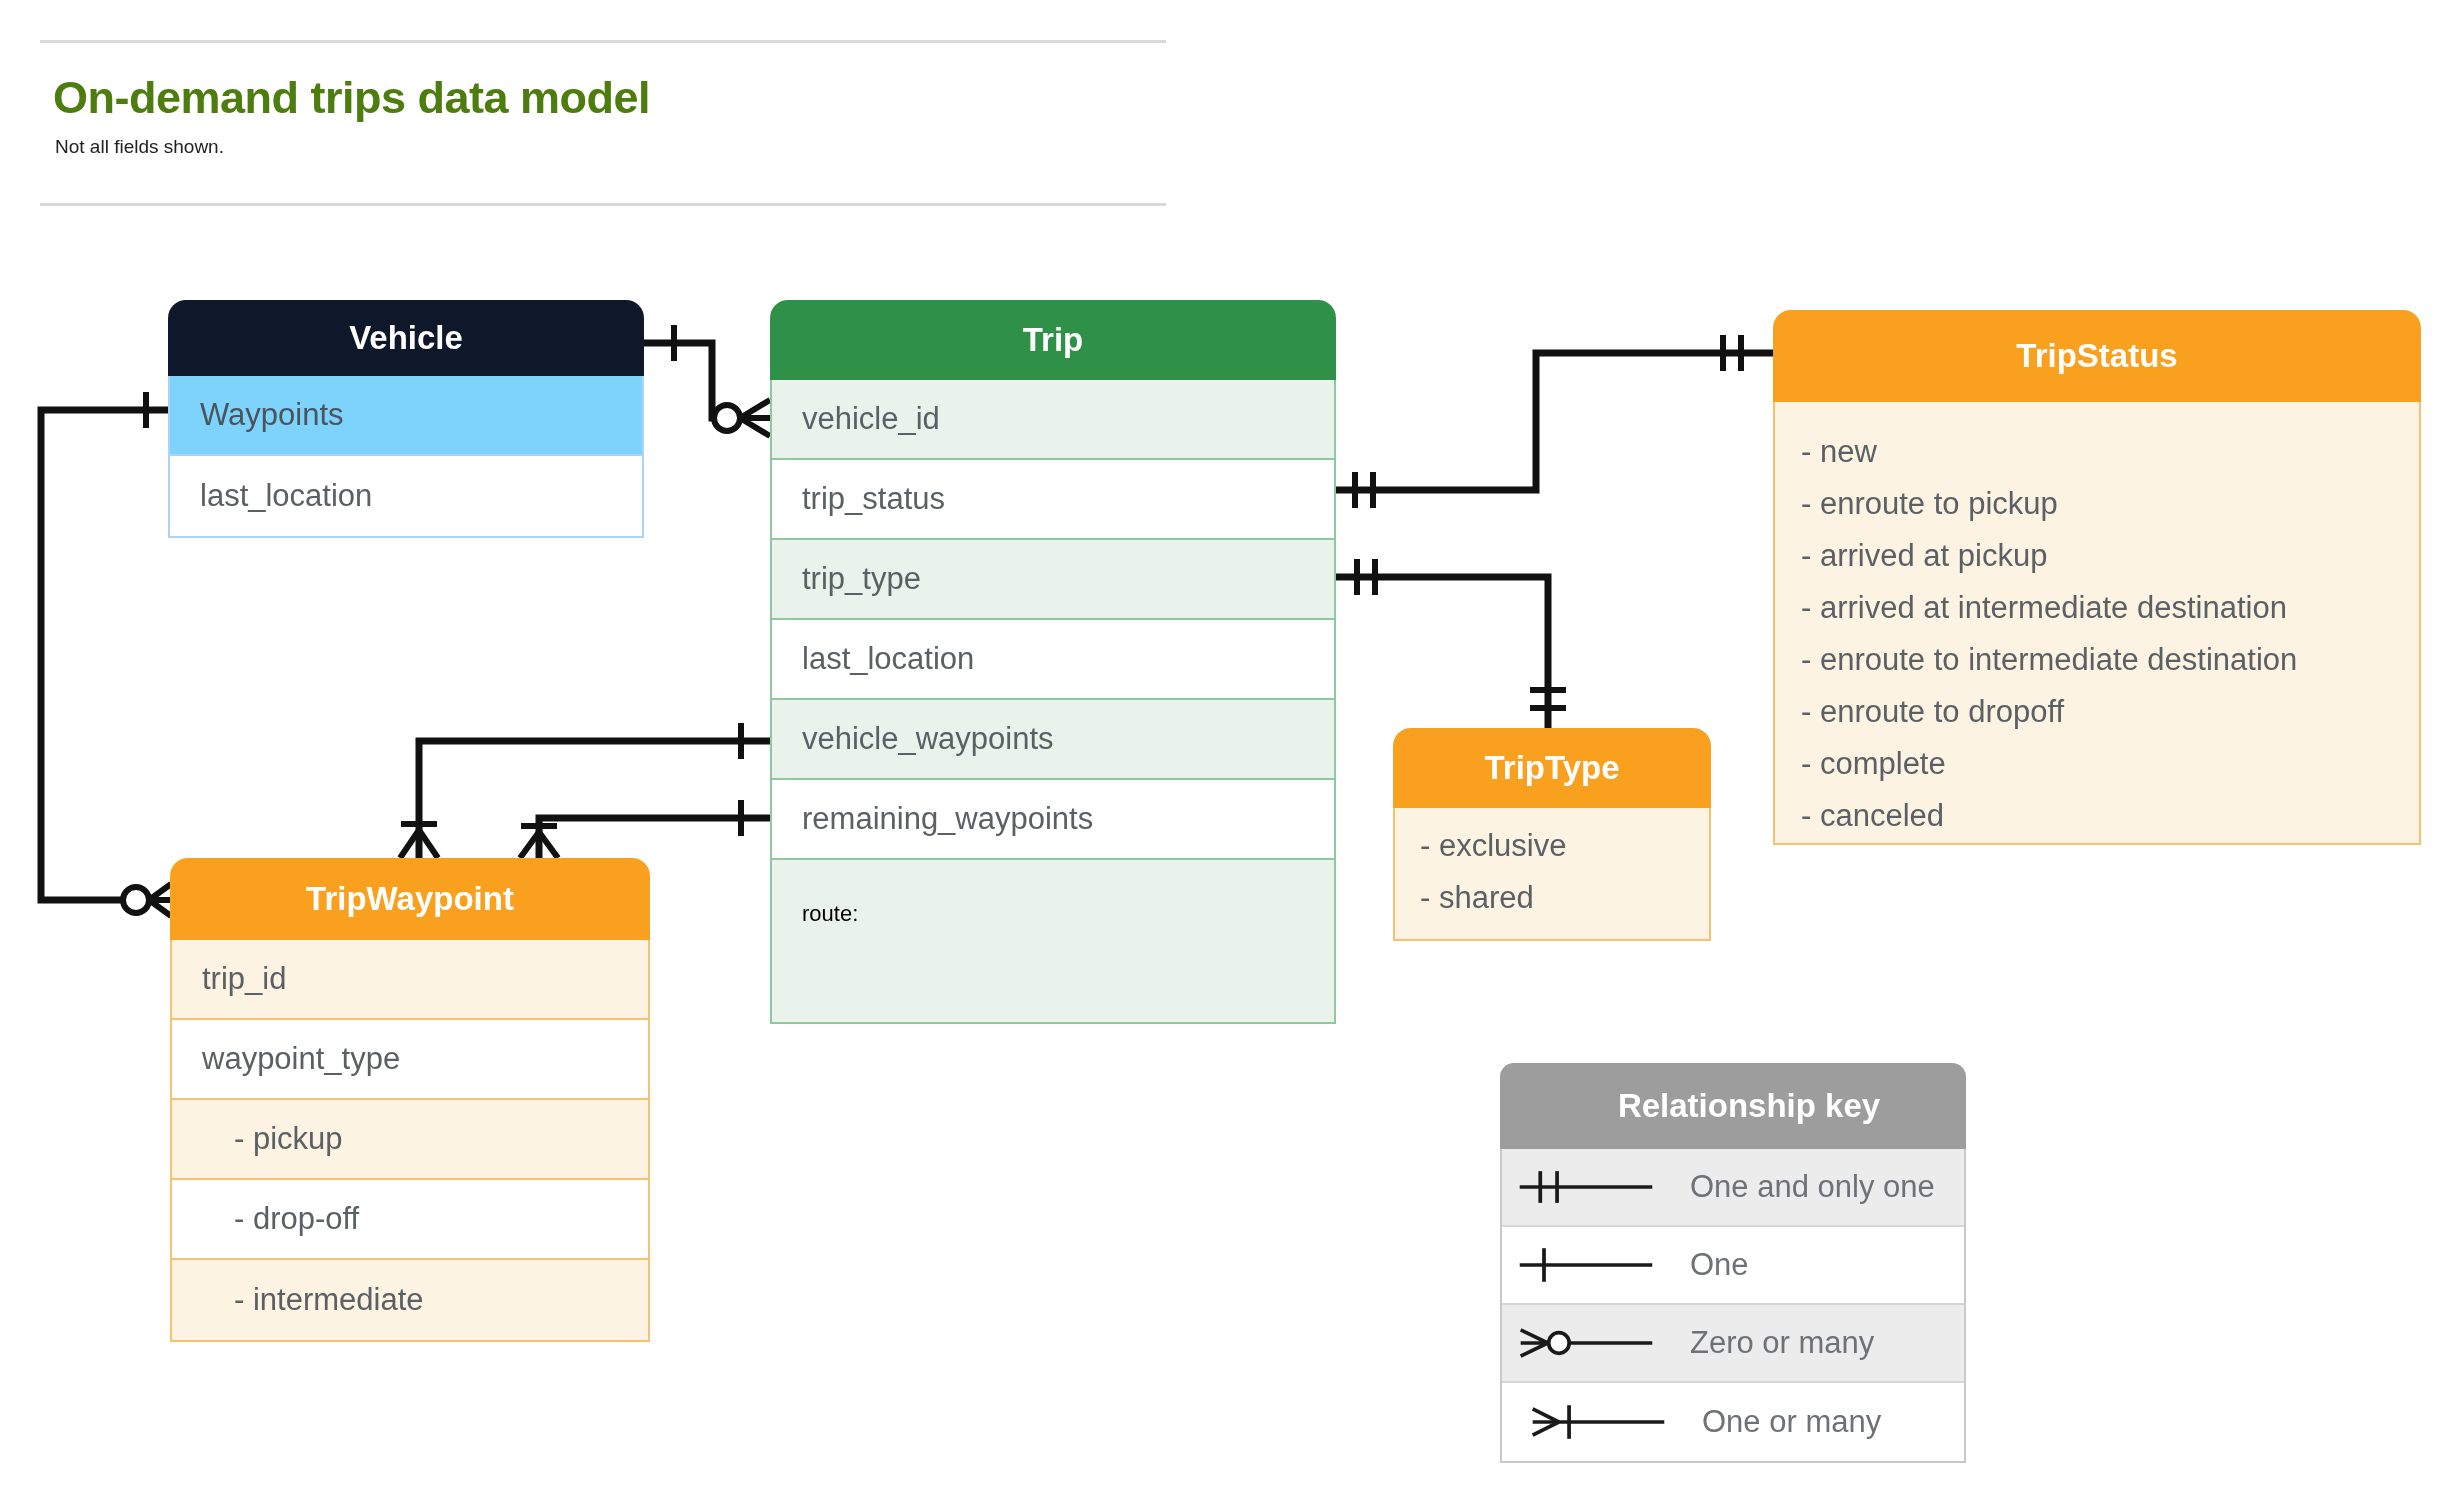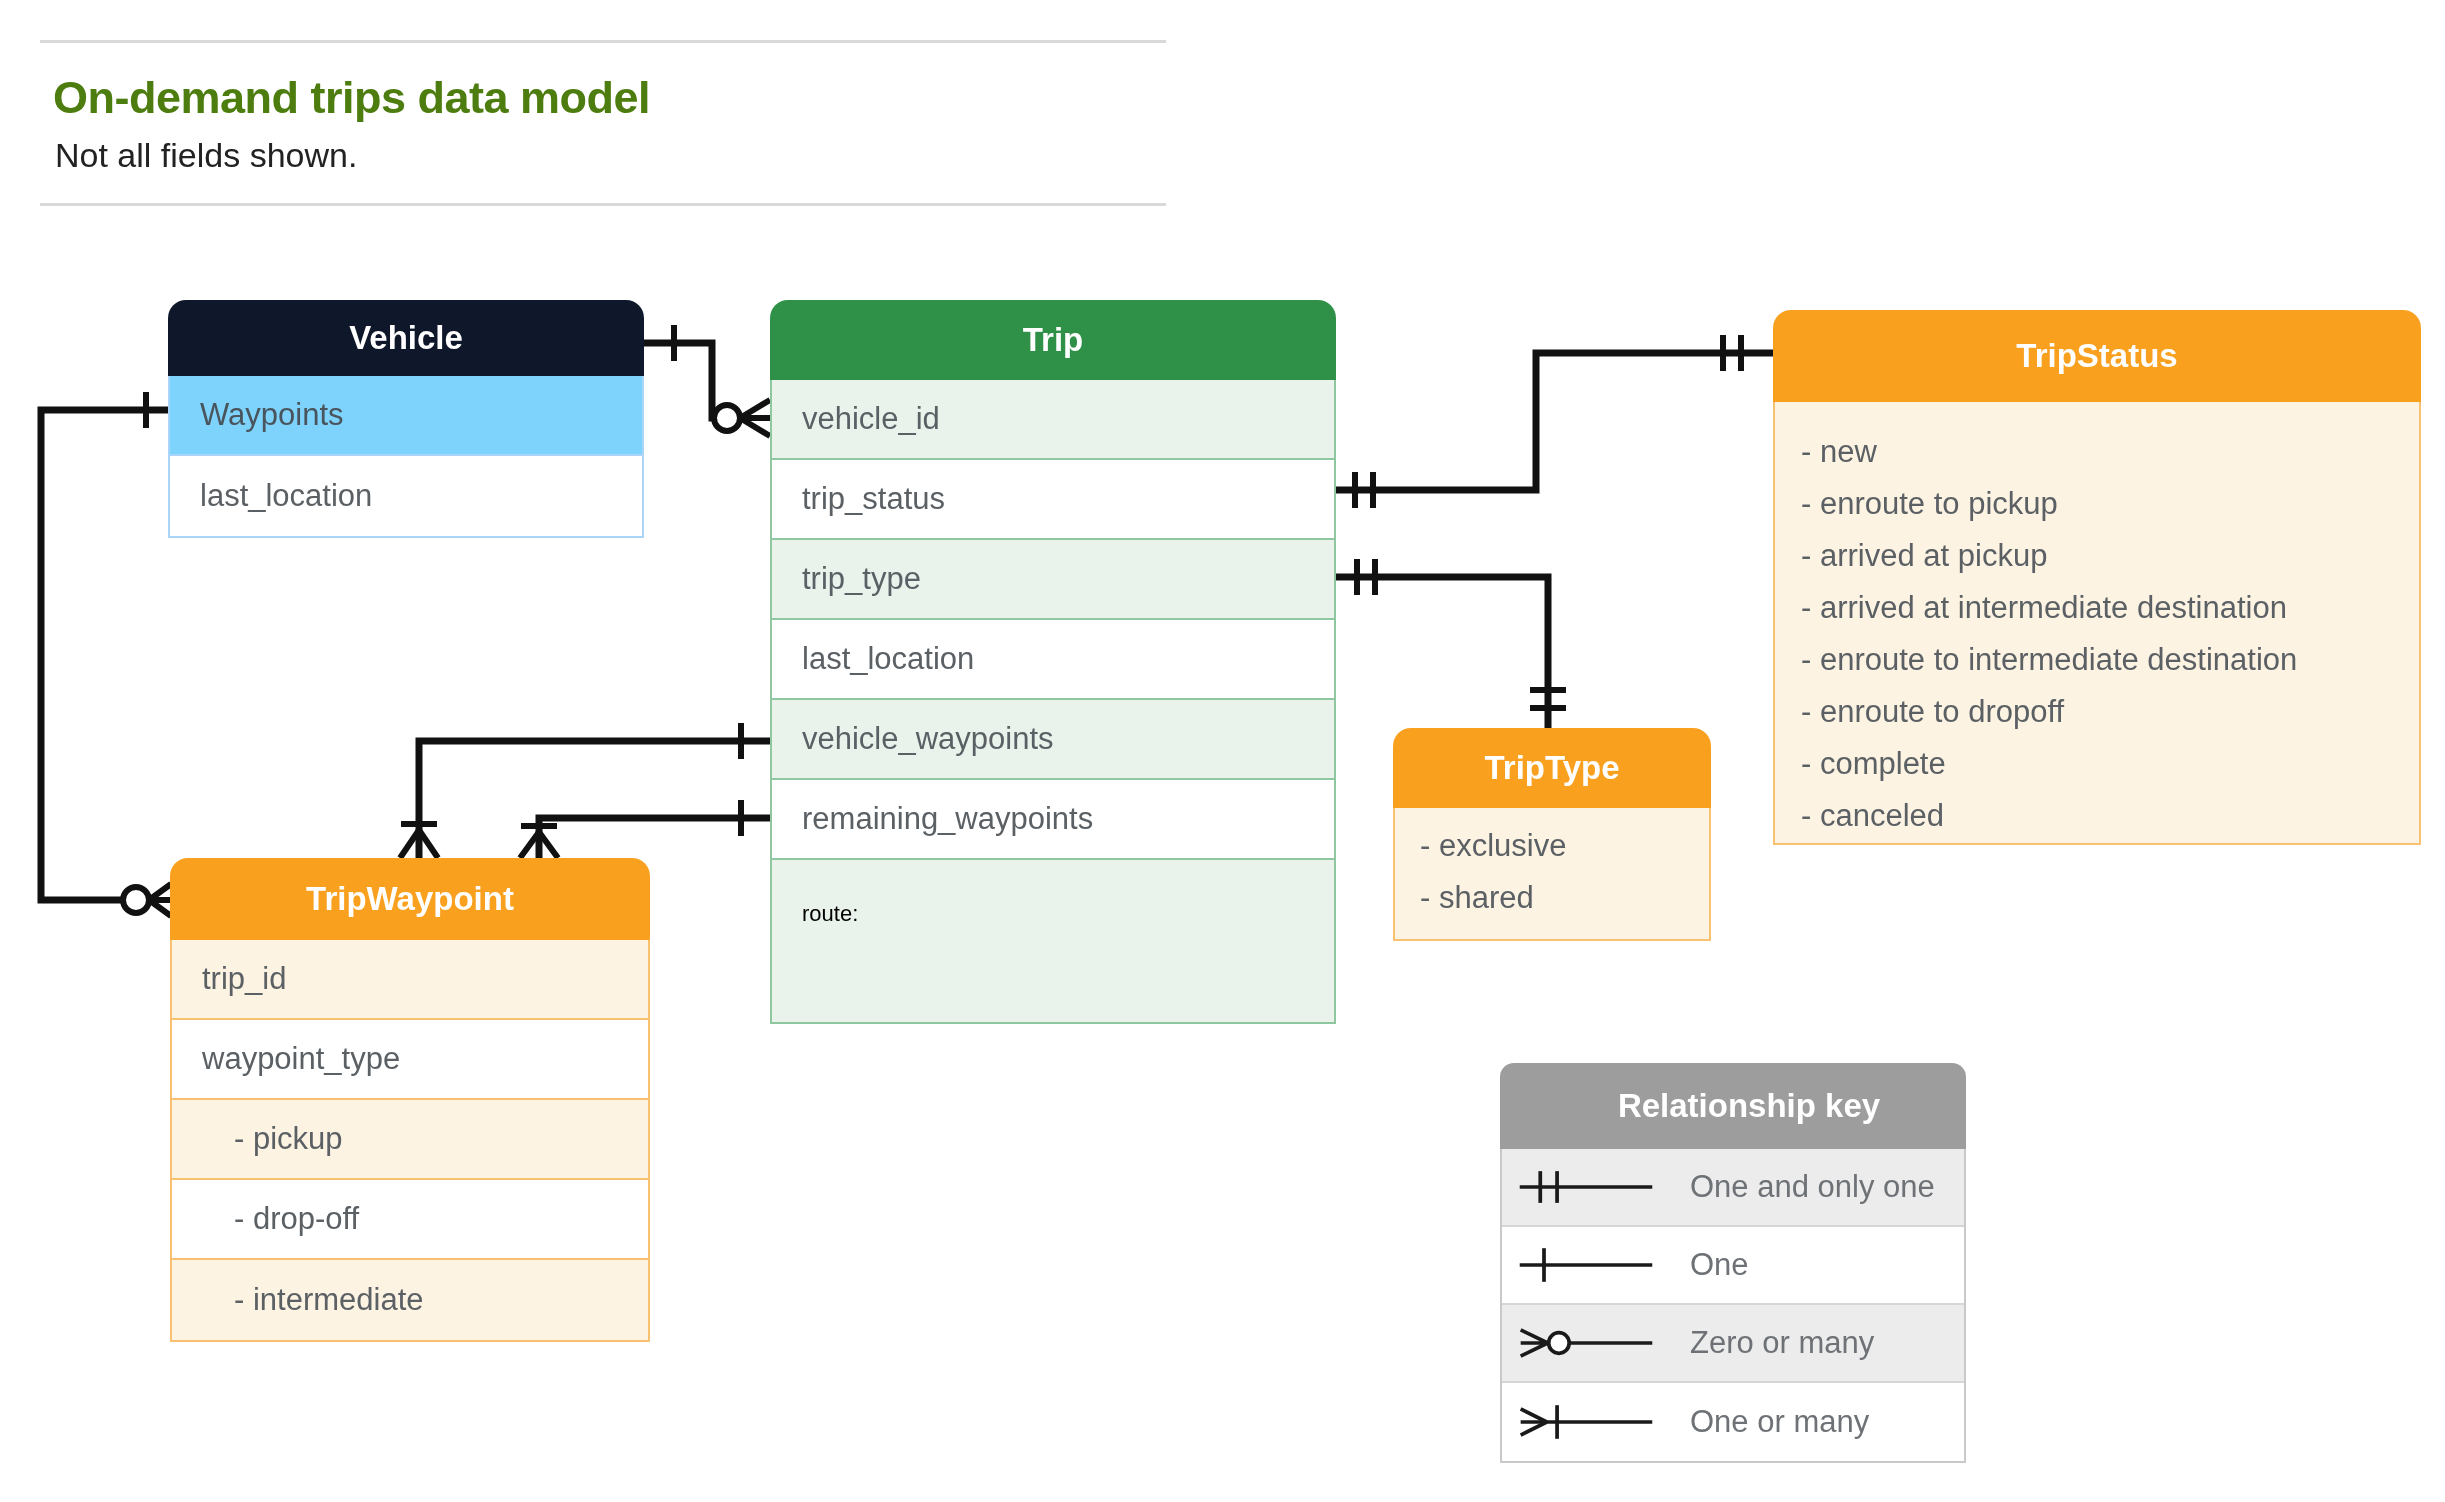--- a/index.html
+++ b/index.html
@@ -7,21 +7,21 @@
     position:relative;width:2445px;height:1502px;background:#ffffff;overflow:hidden;
     font-family:"Liberation Sans", sans-serif;
   }
   .rule{position:absolute;height:3px;background:#d9d9d9;}
   .rule-top{left:40px;top:40px;width:1126px;}
   .rule-bottom{left:40px;top:203px;width:1126px;}
   .page-title{
     position:absolute;left:53px;top:72px;font-size:45px;font-weight:700;color:#4d7c0f;
     letter-spacing:-0.5px;white-space:nowrap;
   }
-  .page-subtitle{position:absolute;left:55px;top:136px;font-size:34px;color:#222;white-space:nowrap;}
+  .page-subtitle{position:absolute;left:55px;top:136px;font-size:19px;color:#222;white-space:nowrap;}
 
   .wires{position:absolute;left:0;top:0;pointer-events:none;}
 
   .entity{position:absolute;box-sizing:border-box;}
   .ehead{
     box-sizing:border-box;color:#ffffff;font-weight:700;font-size:33px;text-align:center;
     border-radius:18px 18px 0 0;display:flex;align-items:center;justify-content:center;
   }
   .ebody{box-sizing:border-box;background:#ffffff;border-style:solid;border-width:0 2px 2px 2px;}
   .erow{
@@ -70,21 +70,21 @@
   .tripwaypoint .erow:nth-child(odd){background:#fdf3e2;}
 
   
   .key{left:1500px;top:1063px;width:466px;}
   .key .ehead{height:86px;background:#9d9d9d;border-radius:14px 14px 0 0;padding-left:32px;}
   .key .ebody{border-color:#c9c9c9;}
   .krow{
     box-sizing:border-box;height:78px;display:flex;align-items:center;padding-left:14px;
     border-bottom:2px solid #d6d6d6;
   }
-  .krow:last-child{border-bottom:none;}
+  .krow:last-child{border-bottom:none;margin-left:12px;}
   .krow:nth-child(odd){background:#ececec;}
   .krow .ksym{width:140px;margin-right:34px;flex:0 0 auto;}
   .krow .klabel{font-size:31px;color:#6e7276;white-space:nowrap;}
 </style>
 </head>
 <body>
 
 <div class="canvas">
 
   <div class="rule rule-top"></div>

